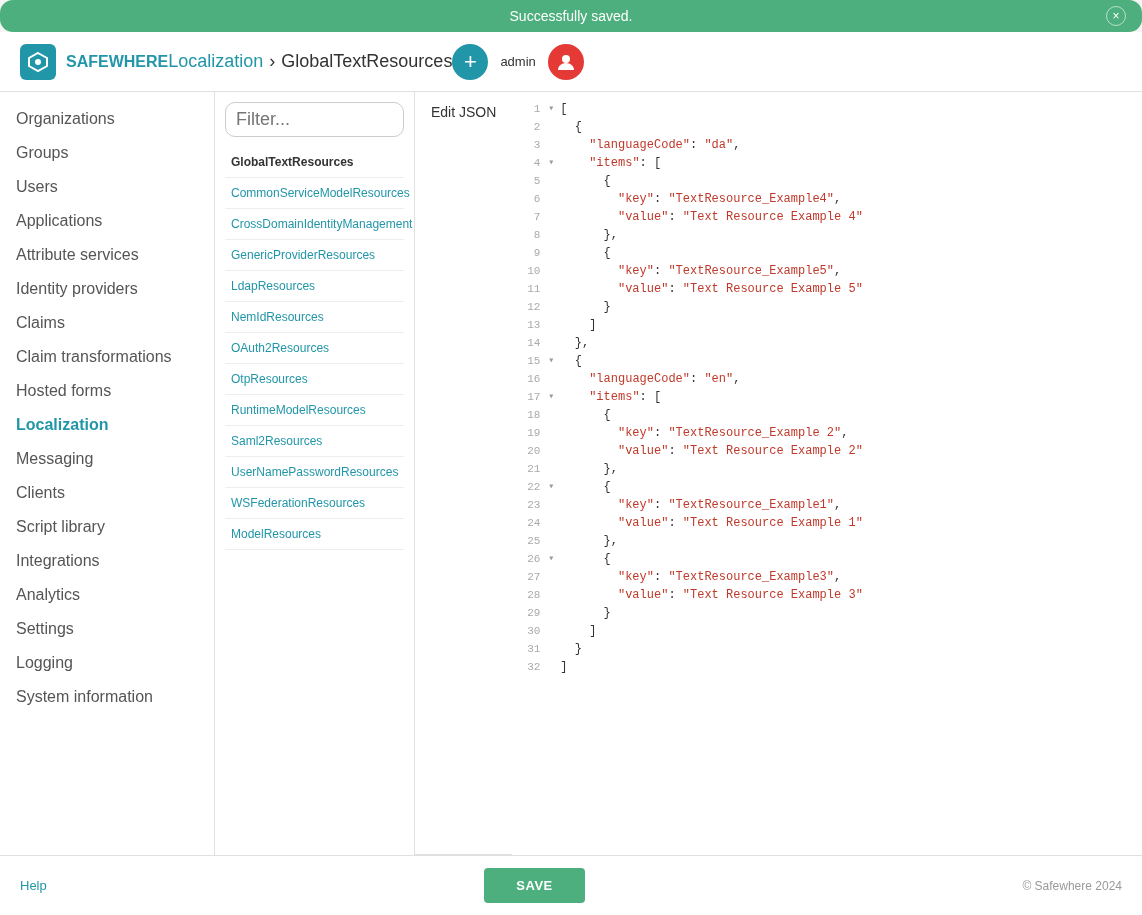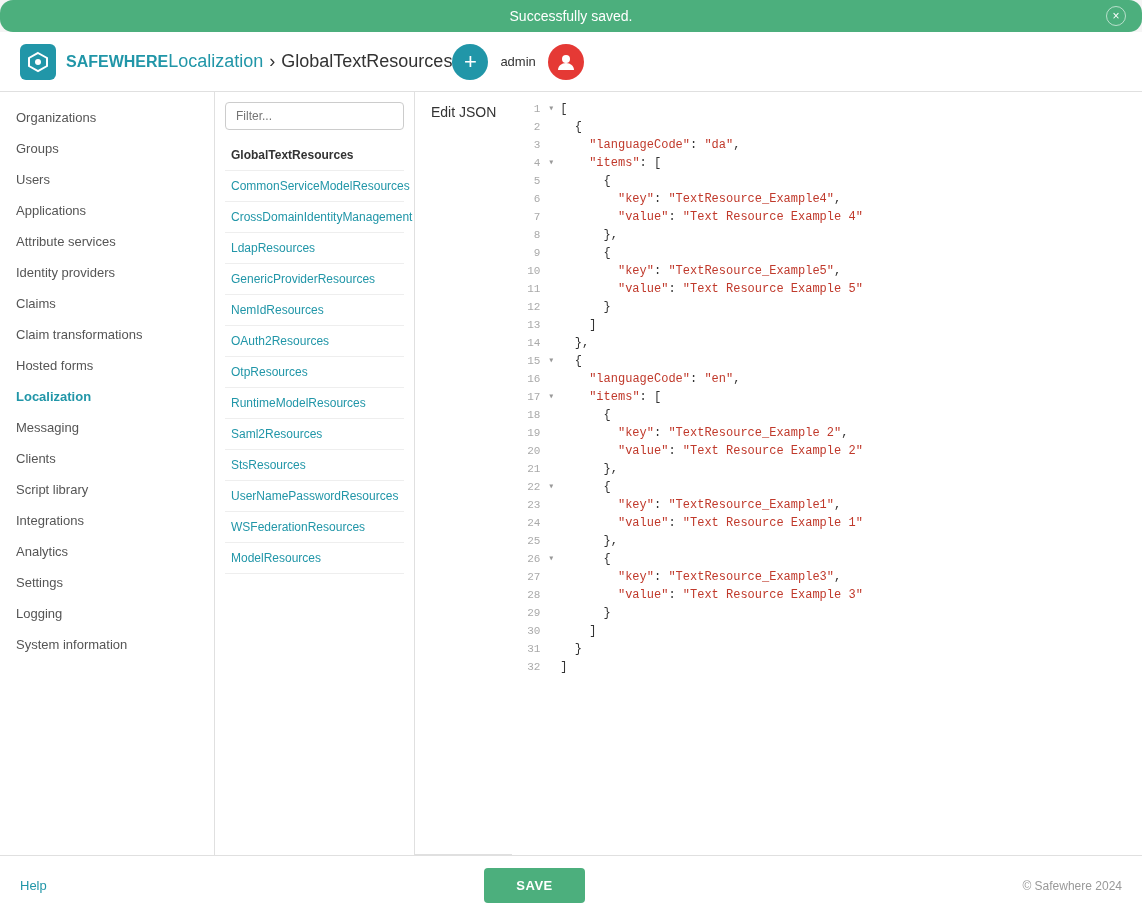--- a/index.html
+++ b/index.html
@@ -90,39 +90,39 @@
       background: white;
       border-right: 1px solid #e0e0e0;
       overflow-y: auto;
       flex-shrink: 0;
       padding: 10px 0;
     }
     .sidebar-item {
       padding: 8px 16px;
       cursor: pointer;
       color: #555;
-      font-size: 13px;
+      font-size: 16px;
     }
     .sidebar-item.active { color: #2196a8; font-weight: 600; }
 
     
     .resource-list {
       width: 200px;
       background: white;
       border-right: 1px solid #e0e0e0;
       overflow-y: auto;
       flex-shrink: 0;
       padding: 10px;
     }
     .filter-input {
       width: 100%;
       padding: 6px 10px;
       border: 1px solid #ccc;
-      border-radius: 4px;
-      font-size: 12px;
+      border-radius: 10px;
+      font-size: 18px;
       margin-bottom: 10px;
       outline: none;
     }
     .resource-item {
       padding: 8px 6px;
       cursor: pointer;
       color: #2196a8;
       font-size: 12px;
       border-bottom: 1px solid #eee;
     }
@@ -263,28 +263,27 @@
       <div class="sidebar-item">Logging</div>
       <div class="sidebar-item">System information</div>
     </div>
 
   <div class="resource-list">
     <input class="filter-input" type="text" placeholder="Filter..." style="">
     <div id="resource-items-container">
         <div class="resource-item active">GlobalTextResources</div>
         <div class="resource-item">CommonServiceModelResources</div>
         <div class="resource-item">CrossDomainIdentityManagement</div>
+        <div class="resource-item">GenericProviderResources</div>
         <div class="resource-item">LdapResources</div>
-        <div class="resource-item">GenericProviderResources</div>
         <div class="resource-item">NemIdResources</div>
         <div class="resource-item">OAuth2Resources</div>
         <div class="resource-item">OtpResources</div>
         <div class="resource-item">RuntimeModelResources</div>
         <div class="resource-item">Saml2Resources</div>
-        <div class="resource-item">StsResources</div>
         <div class="resource-item">UserNamePasswordResources</div>
         <div class="resource-item">WSFederationResources</div>
         <div class="resource-item">ModelResources</div>
       </div>
   </div>
 
   <div class="editor-panel">
     <div class="editor-title">Edit JSON</div>
     <div class="code-editor" id="code-editor-container">
     <div class="code-line">

